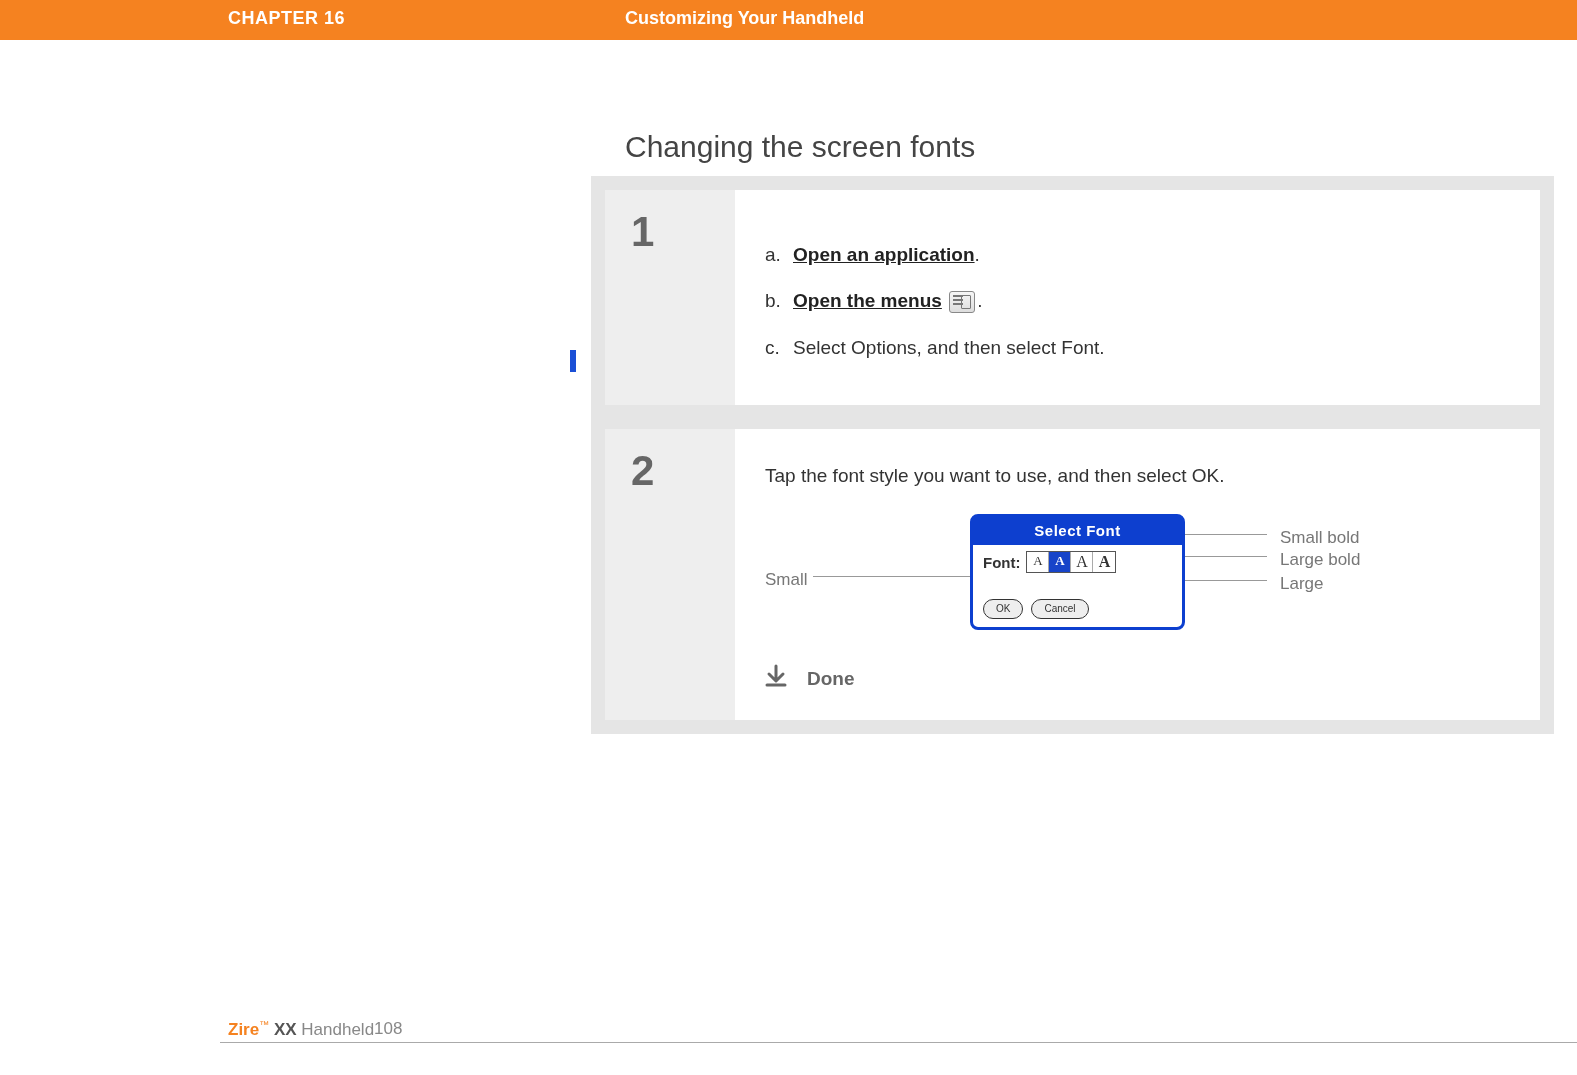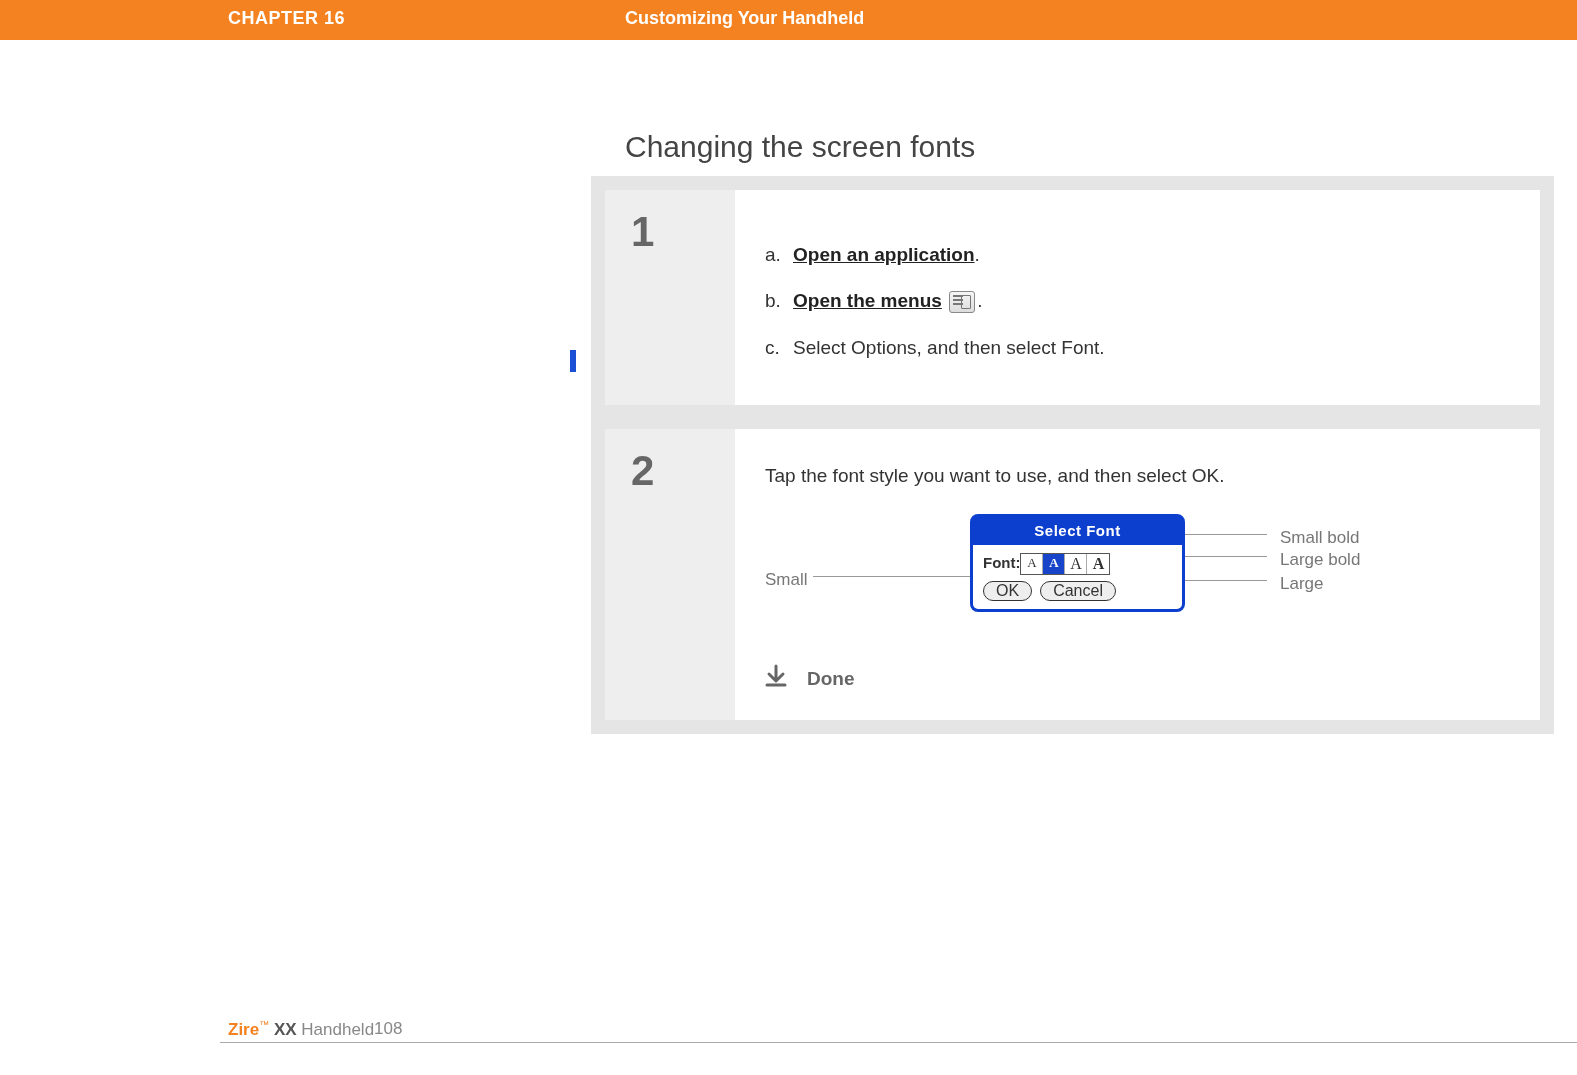--- a/index.html
+++ b/index.html
@@ -37,30 +37,30 @@
   .figure { position: relative; height: 140px; margin-top: 14px; }
   .callout-left { position: absolute; top: 60px; left: 0; font-size: 17px; color: #777; }
   .callout-right { position: absolute; left: 515px; font-size: 17px; color: #777; white-space: nowrap; }
   .cr1 { top: 18px; } .cr2 { top: 40px; } .cr3 { top: 64px; }
   .leader { position: absolute; background: #999; height: 1px; }
 
   
   .dlg { position: absolute; top: 8px; left: 205px; width: 215px; border: 3px solid #0d3fcf; border-radius: 8px; background: #fff; }
   .dlg-title { background: #0d3fcf; color: #fff; font-weight: bold; text-align: center; font-size: 15px; padding: 2px 0; font-family: Verdana, sans-serif; letter-spacing: 0.5px; }
   .dlg-body { padding: 6px 10px 8px 10px; }
-  .dlg-row1 { display: flex; align-items: flex-end; margin-bottom: 6px; }
+  .dlg-row1 { display: flex; align-items: flex-start; gap: 6px; margin-bottom: 24px; }
   .dlg-label { font-weight: bold; font-size: 15px; font-family: Verdana, sans-serif; }
   .font-opts { display: flex; border: 1px solid #555; }
   .font-opt { width: 22px; height: 20px; display: flex; align-items: center; justify-content: center; font-family: Georgia, serif; border-right: 1px solid #aaa; font-size: 13px; cursor: pointer; }
   .font-opt:last-child { border-right: none; }
   .font-opt.sel { background: #1744c9; color: #fff; }
   .font-opt.bold { font-weight: bold; }
   .font-opt.large { font-size: 16px; }
   .dlg-btns { display: flex; gap: 8px; }
-  .pill { border: 1px solid #333; border-radius: 10px; padding: 0 12px; font-size: 16px; font-family: Verdana, sans-serif; background: #eee; cursor: pointer; line-height: 18px; }
+  .pill { border: 1px solid #333; border-radius: 10px; padding: 0 12px; font-size: 10px; font-family: Verdana, sans-serif; background: #eee; cursor: pointer; line-height: 18px; }
 
   .done-row { display: flex; align-items: flex-start; gap: 20px; margin-top: 18px; color: #666; font-weight: bold; font-size: 19px; }
   .done-icon { display: inline-flex; flex-direction: column; align-items: center; color: #666; }
   .done-icon svg { display: block; }
 
   
   .footline { position: absolute; left: 220px; right: 0; top: 1042px; height: 1px; background: #aaa; }
   .footer { position: absolute; top: 1019px; left: 228px; right: 20px; display: flex; justify-content: flex-start; font-size: 17px; color: #888; }
   .brand { color: #f58220; font-weight: bold; }
   .tm { font-size: 10px; vertical-align: super; color: #f58220; }

